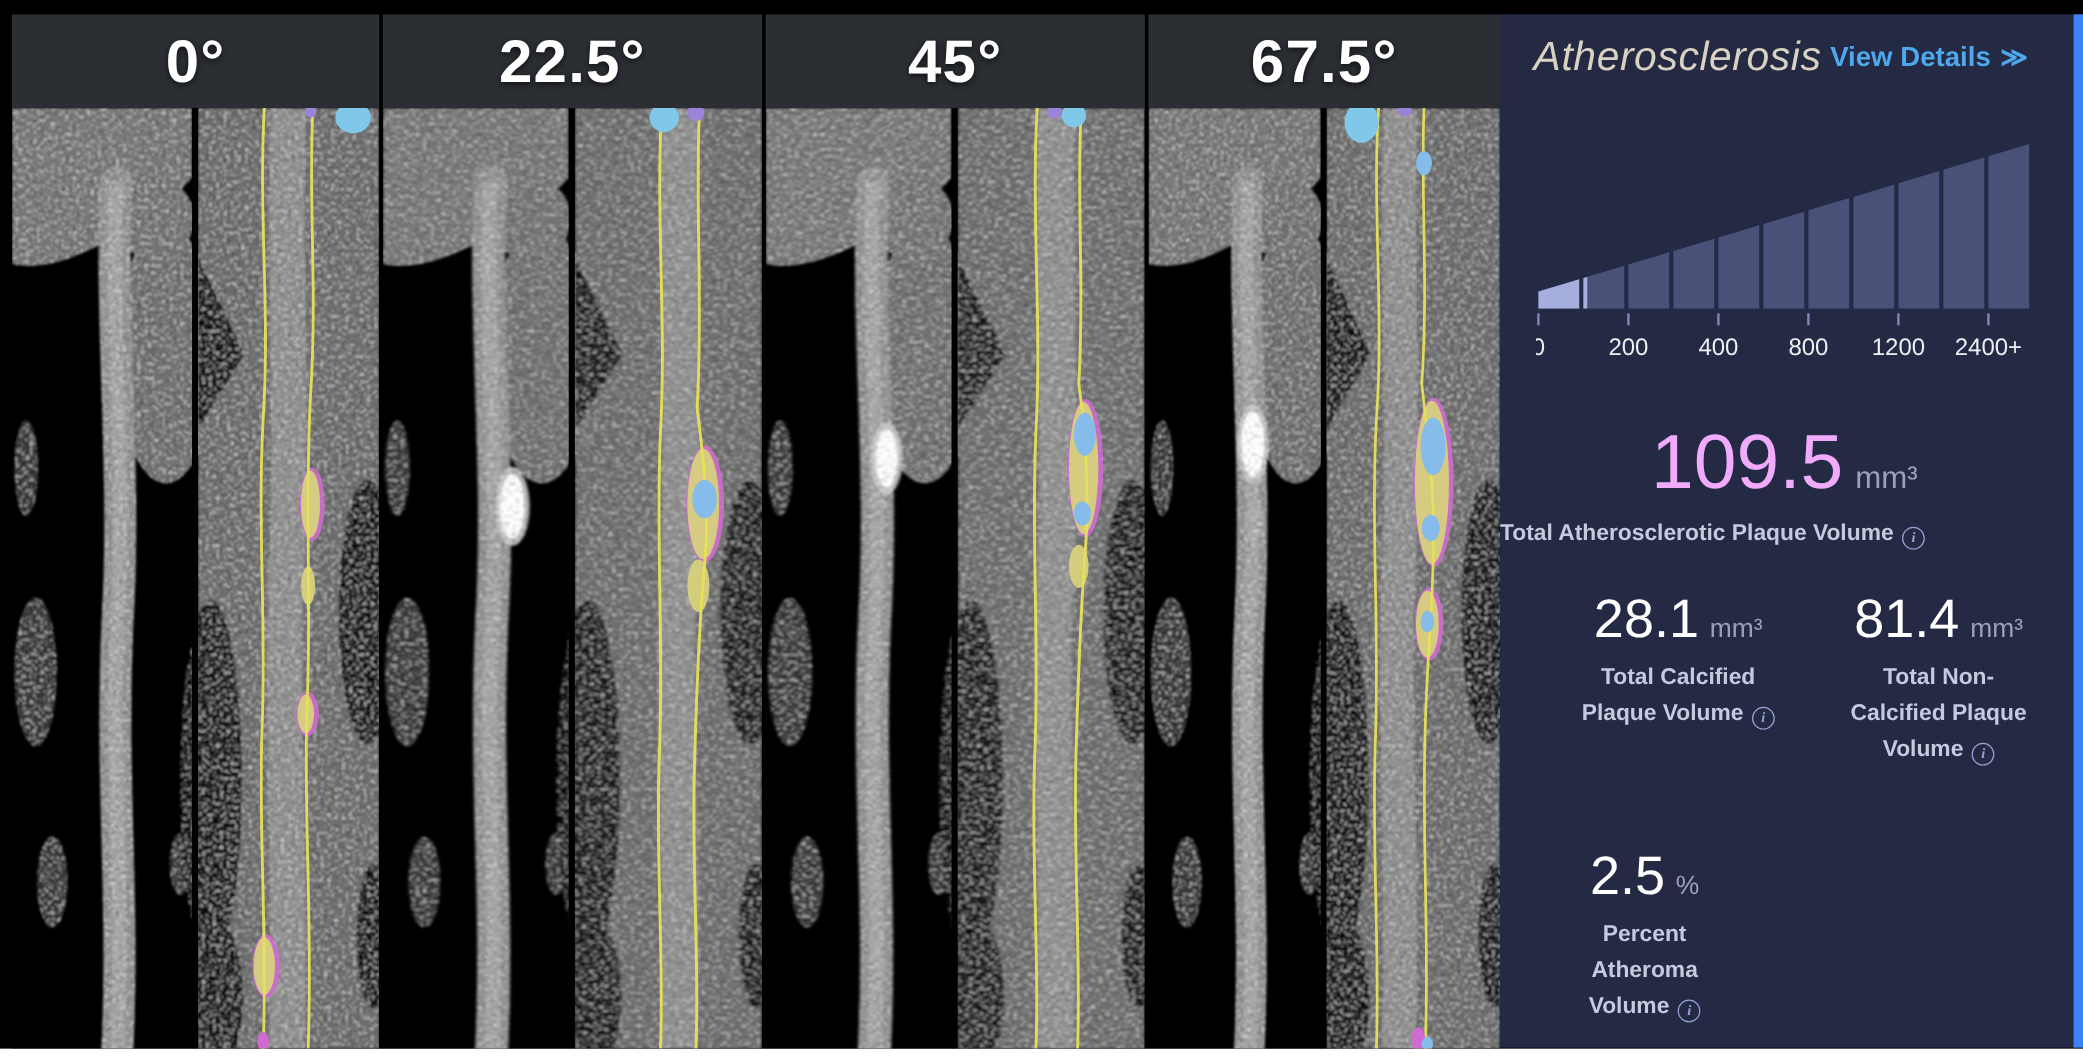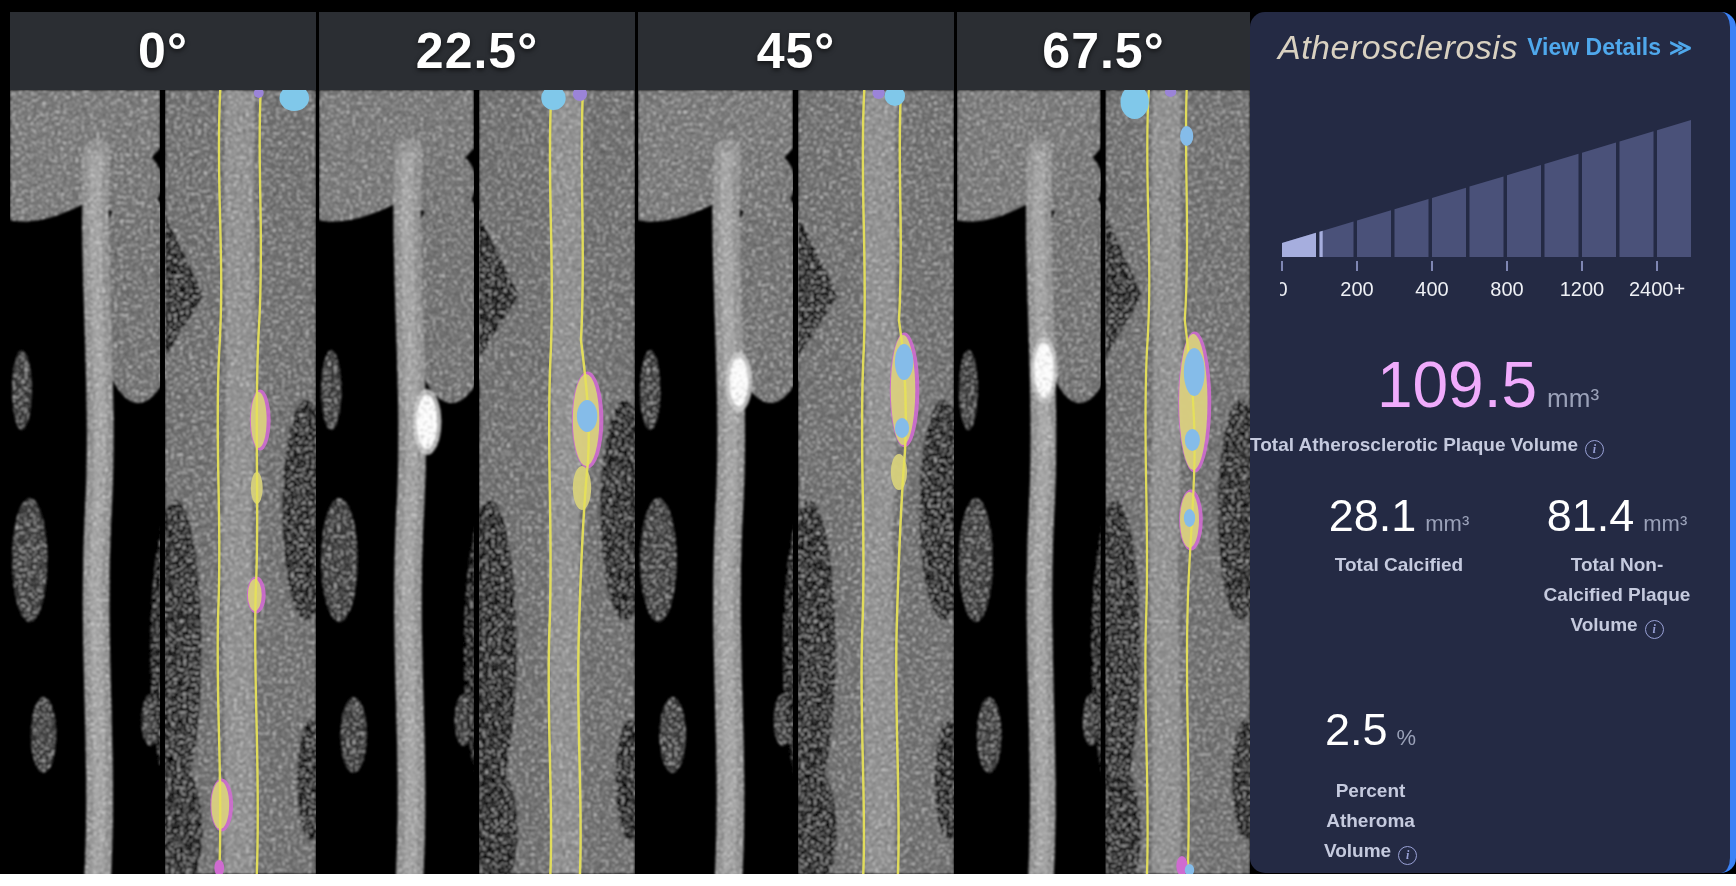--- a/index.html
+++ b/index.html
@@ -10,21 +10,21 @@
   .panel{position:absolute;top:12px;height:862px;box-sizing:border-box;}
   .panel.b{border-right:3px solid #000;}
   .panel-header{height:78px;background:#2b2e33;display:flex;align-items:center;justify-content:center;}
   .angle-label{color:#ffffff;font-size:50px;font-weight:700;letter-spacing:1px;
     text-shadow:0 2px 5px rgba(0,0,0,.65);}
   .panel-body{position:relative;height:784px;background:#000;overflow:hidden;}
   svg.ct{display:block;width:100%;height:100%;}
 
   
   .sidebar{position:absolute;left:1250px;top:12px;width:486px;height:861px;background:#242a44;
-    box-sizing:border-box;border-right:6px solid #3b82f6;border-radius:15px;}
+    box-sizing:border-box;border-right:8px solid #3b82f6;}
   .sb-head{position:absolute;left:0;right:4px;top:16px;display:flex;align-items:center;
     justify-content:space-between;padding:0 36px 0 28px;}
   .sb-title{font-size:34px;font-style:italic;color:#d9d1c1;letter-spacing:.5px;}
   .view-details{font-size:23px;color:#4fa8ec;cursor:pointer;white-space:nowrap;font-weight:bold;}
   .view-details .arr{font-size:22px;margin-left:8px;letter-spacing:-2px;}
 
   .chart-wrap{position:absolute;left:30px;top:96px;width:414px;height:194px;}
   .chart-wrap svg{display:block;width:414px;height:194px;}
 
   .stat-primary{position:absolute;left:0;right:4px;top:338px;text-align:center;line-height:70px;}
@@ -33,21 +33,21 @@
   .stat-label{font-size:19px;font-weight:700;color:#c5cade;line-height:30px;}
   .primary-label{position:absolute;left:0;right:4px;top:418px;}
 
   .stat-cols{position:absolute;left:0;right:4px;top:478px;display:flex;margin-left:40px;}
   .stat-col{flex:1;text-align:center;}
   .stat-value-md{font-size:45px;color:#ffffff;line-height:52px;}
   .stat-unit-md{font-size:22px;color:#9aa1b8;margin-left:9px;}
   .stat-col .stat-label{margin-top:8px;}
 
   .stat-tert{position:absolute;left:0;top:692px;width:241px;text-align:center;}
-  .stat-tert .stat-label{margin-top:20px;}
+  .stat-tert .stat-label{margin-top:8px;}
 
   .info-icon{display:inline-flex;align-items:center;justify-content:center;
     width:17px;height:17px;border:1.5px solid #99a1d6;border-radius:50%;
     margin-left:7px;vertical-align:-2px;color:#99a1d6;cursor:pointer;}
   .info-icon::after{content:"i";font-family:"Liberation Serif",serif;font-style:italic;
     font-size:12px;line-height:1;}
 
   .bottom-gap{position:absolute;left:0;top:874px;width:1736px;height:12px;background:#ffffff;}
 </style>
 </head>
@@ -339,20 +339,21 @@
       <span>Total Atherosclerotic Plaque Volume</span><span class="info-icon"></span>
     </div>
 
     <div class="stat-cols">
       <div class="stat-col">
         <div>
           <span class="stat-value-md">28.1</span><span class="stat-unit-md">mm³</span>
         </div>
         <div class="stat-label">
           <div>Total Calcified</div>
+          <div><span>Plaque Volume</span><span class="info-icon"></span></div>
         </div>
       </div>
       <div class="stat-col">
         <div>
           <span class="stat-value-md">81.4</span><span class="stat-unit-md">mm³</span>
         </div>
         <div class="stat-label">
           <div>Total Non-</div>
           <div>Calcified Plaque</div>
           <div><span>Volume</span><span class="info-icon"></span></div>

